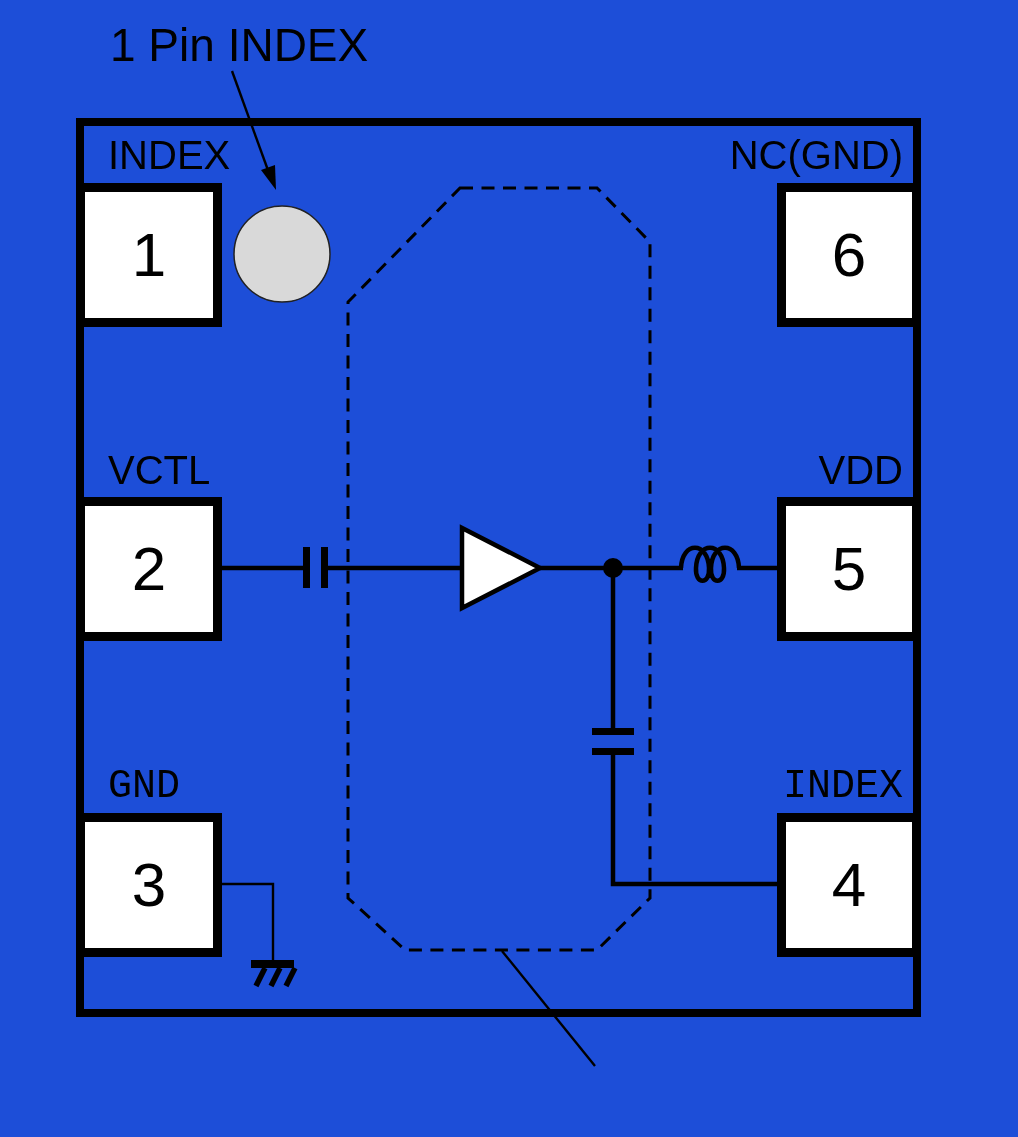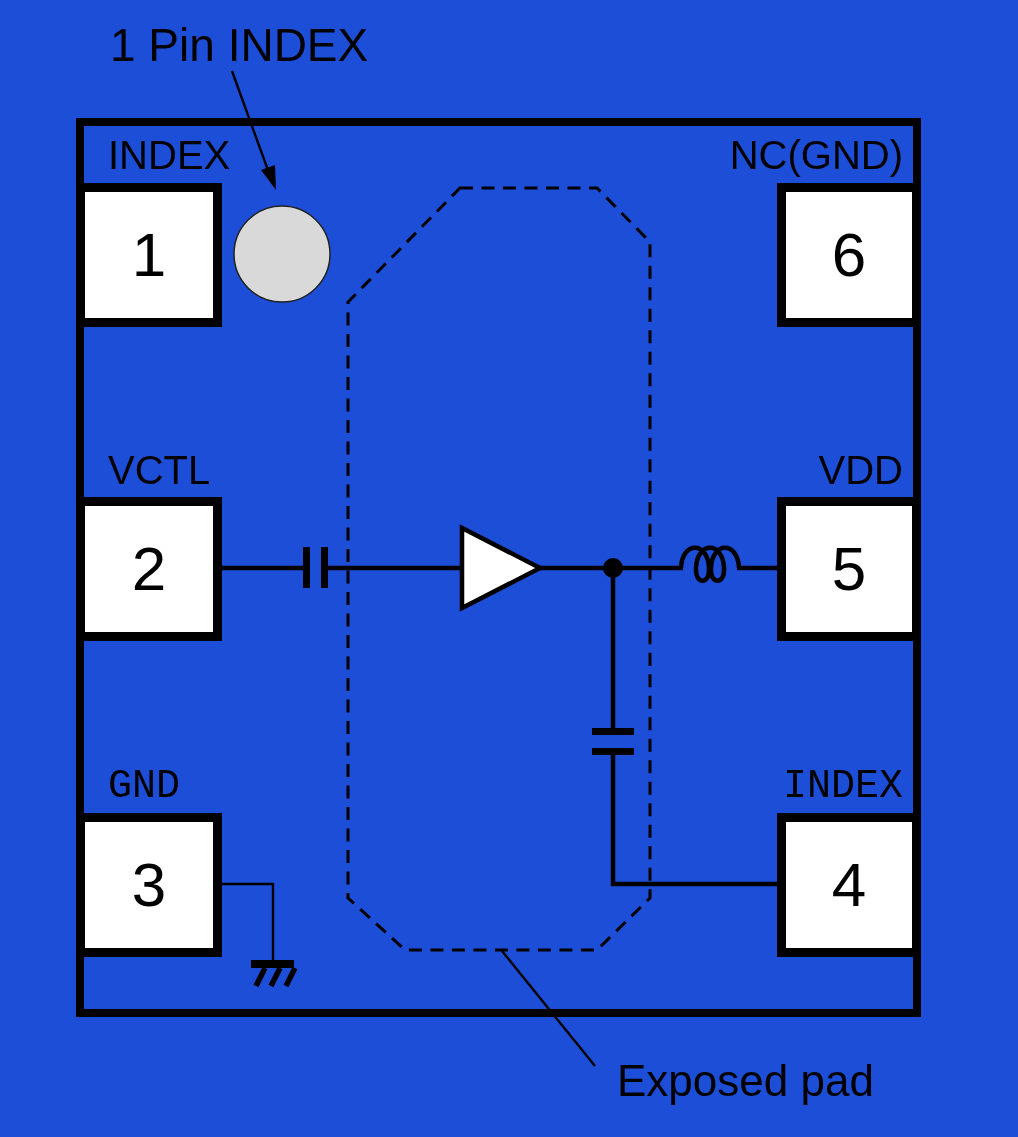--- a/index.html
+++ b/index.html
@@ -59,21 +59,20 @@
     left: 0; top: 0;
     width: 1018px; height: 1137px;
   }
 </style>
 </head>
 <body>
 
 <div class="canvas">
 
   <div class="annot title-label">1 Pin INDEX</div>
-  <div class="annot exposed-label">Exposed pad</div>
 
   <div class="package"></div>
 
   <svg class="circuit-layer" viewBox="0 0 1018 1137" xmlns="http://www.w3.org/2000/svg">
 
     <line x1="232" y1="71" x2="269" y2="173" stroke="#000" stroke-width="2.4"></line>
     <polygon points="276,190 261,170 275,165" fill="#000"></polygon>
 
     <circle cx="282" cy="254" r="48" stroke="#222" stroke-width="1.5" fill="#d9d9d9"></circle>
 

